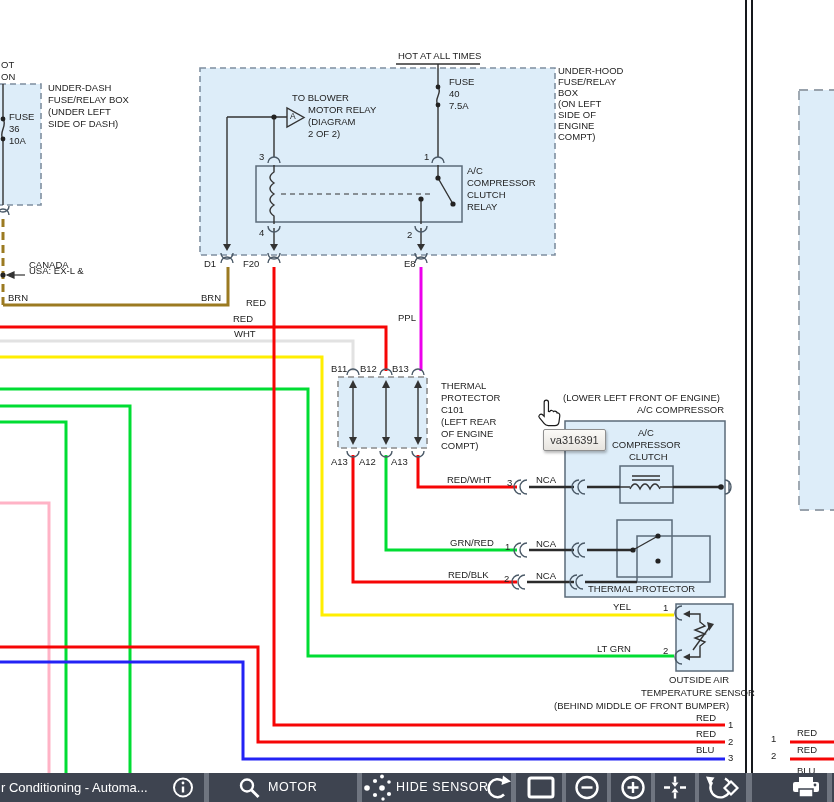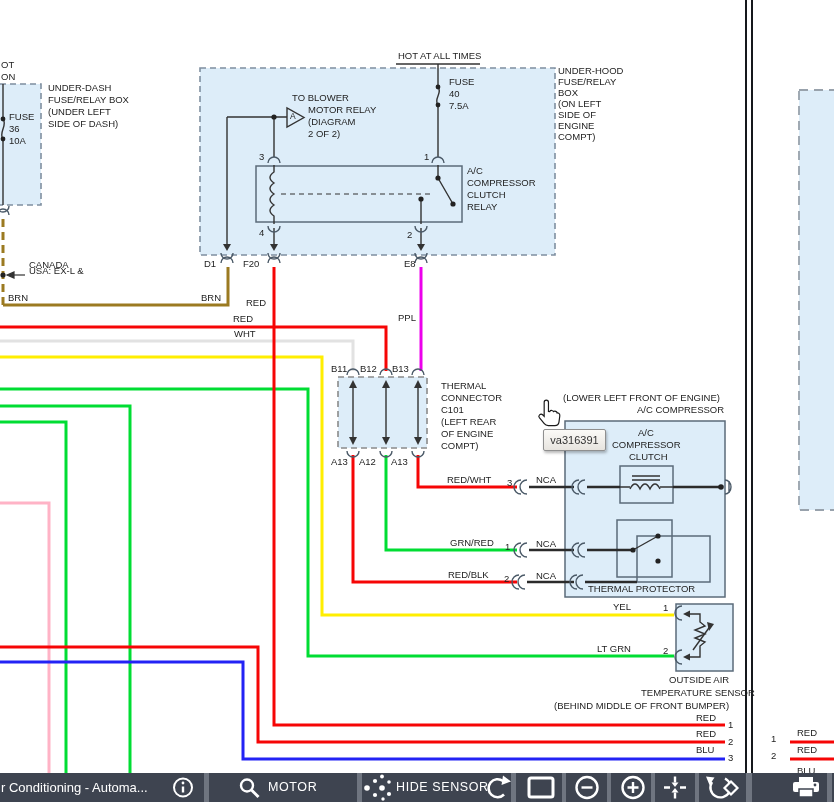--- a/index.html
+++ b/index.html
@@ -224,21 +224,21 @@
     <span class="t" style="left:234px;top:329px">WHT</span>
     <span class="t" style="left:398px;top:313px">PPL</span>
 
     <span class="t" style="left:331px;top:364px">B11</span>
     <span class="t" style="left:360px;top:364px">B12</span>
     <span class="t" style="left:392px;top:364px">B13</span>
     <span class="t" style="left:331px;top:457px">A13</span>
     <span class="t" style="left:359px;top:457px">A12</span>
     <span class="t" style="left:391px;top:457px">A13</span>
     <span class="t" style="left:441px;top:381px">THERMAL</span>
-    <span class="t" style="left:441px;top:393px">CONNECTOR</span>
+    <span class="t" style="left:441px;top:393px">PROTECTOR</span>
     <span class="t" style="left:441px;top:405px">C101</span>
     <span class="t" style="left:441px;top:417px">(LEFT REAR</span>
     <span class="t" style="left:441px;top:429px">OF ENGINE</span>
     <span class="t" style="left:441px;top:441px">COMPT)</span>
 
     <span class="t" style="left:563px;top:393px">(LOWER LEFT FRONT OF ENGINE)</span>
     <span class="t" style="left:637px;top:405px">A/C COMPRESSOR</span>
     <span class="t" style="left:638px;top:428px">A/C</span>
     <span class="t" style="left:612px;top:440px">COMPRESSOR</span>
     <span class="t" style="left:629px;top:452px">CLUTCH</span>

